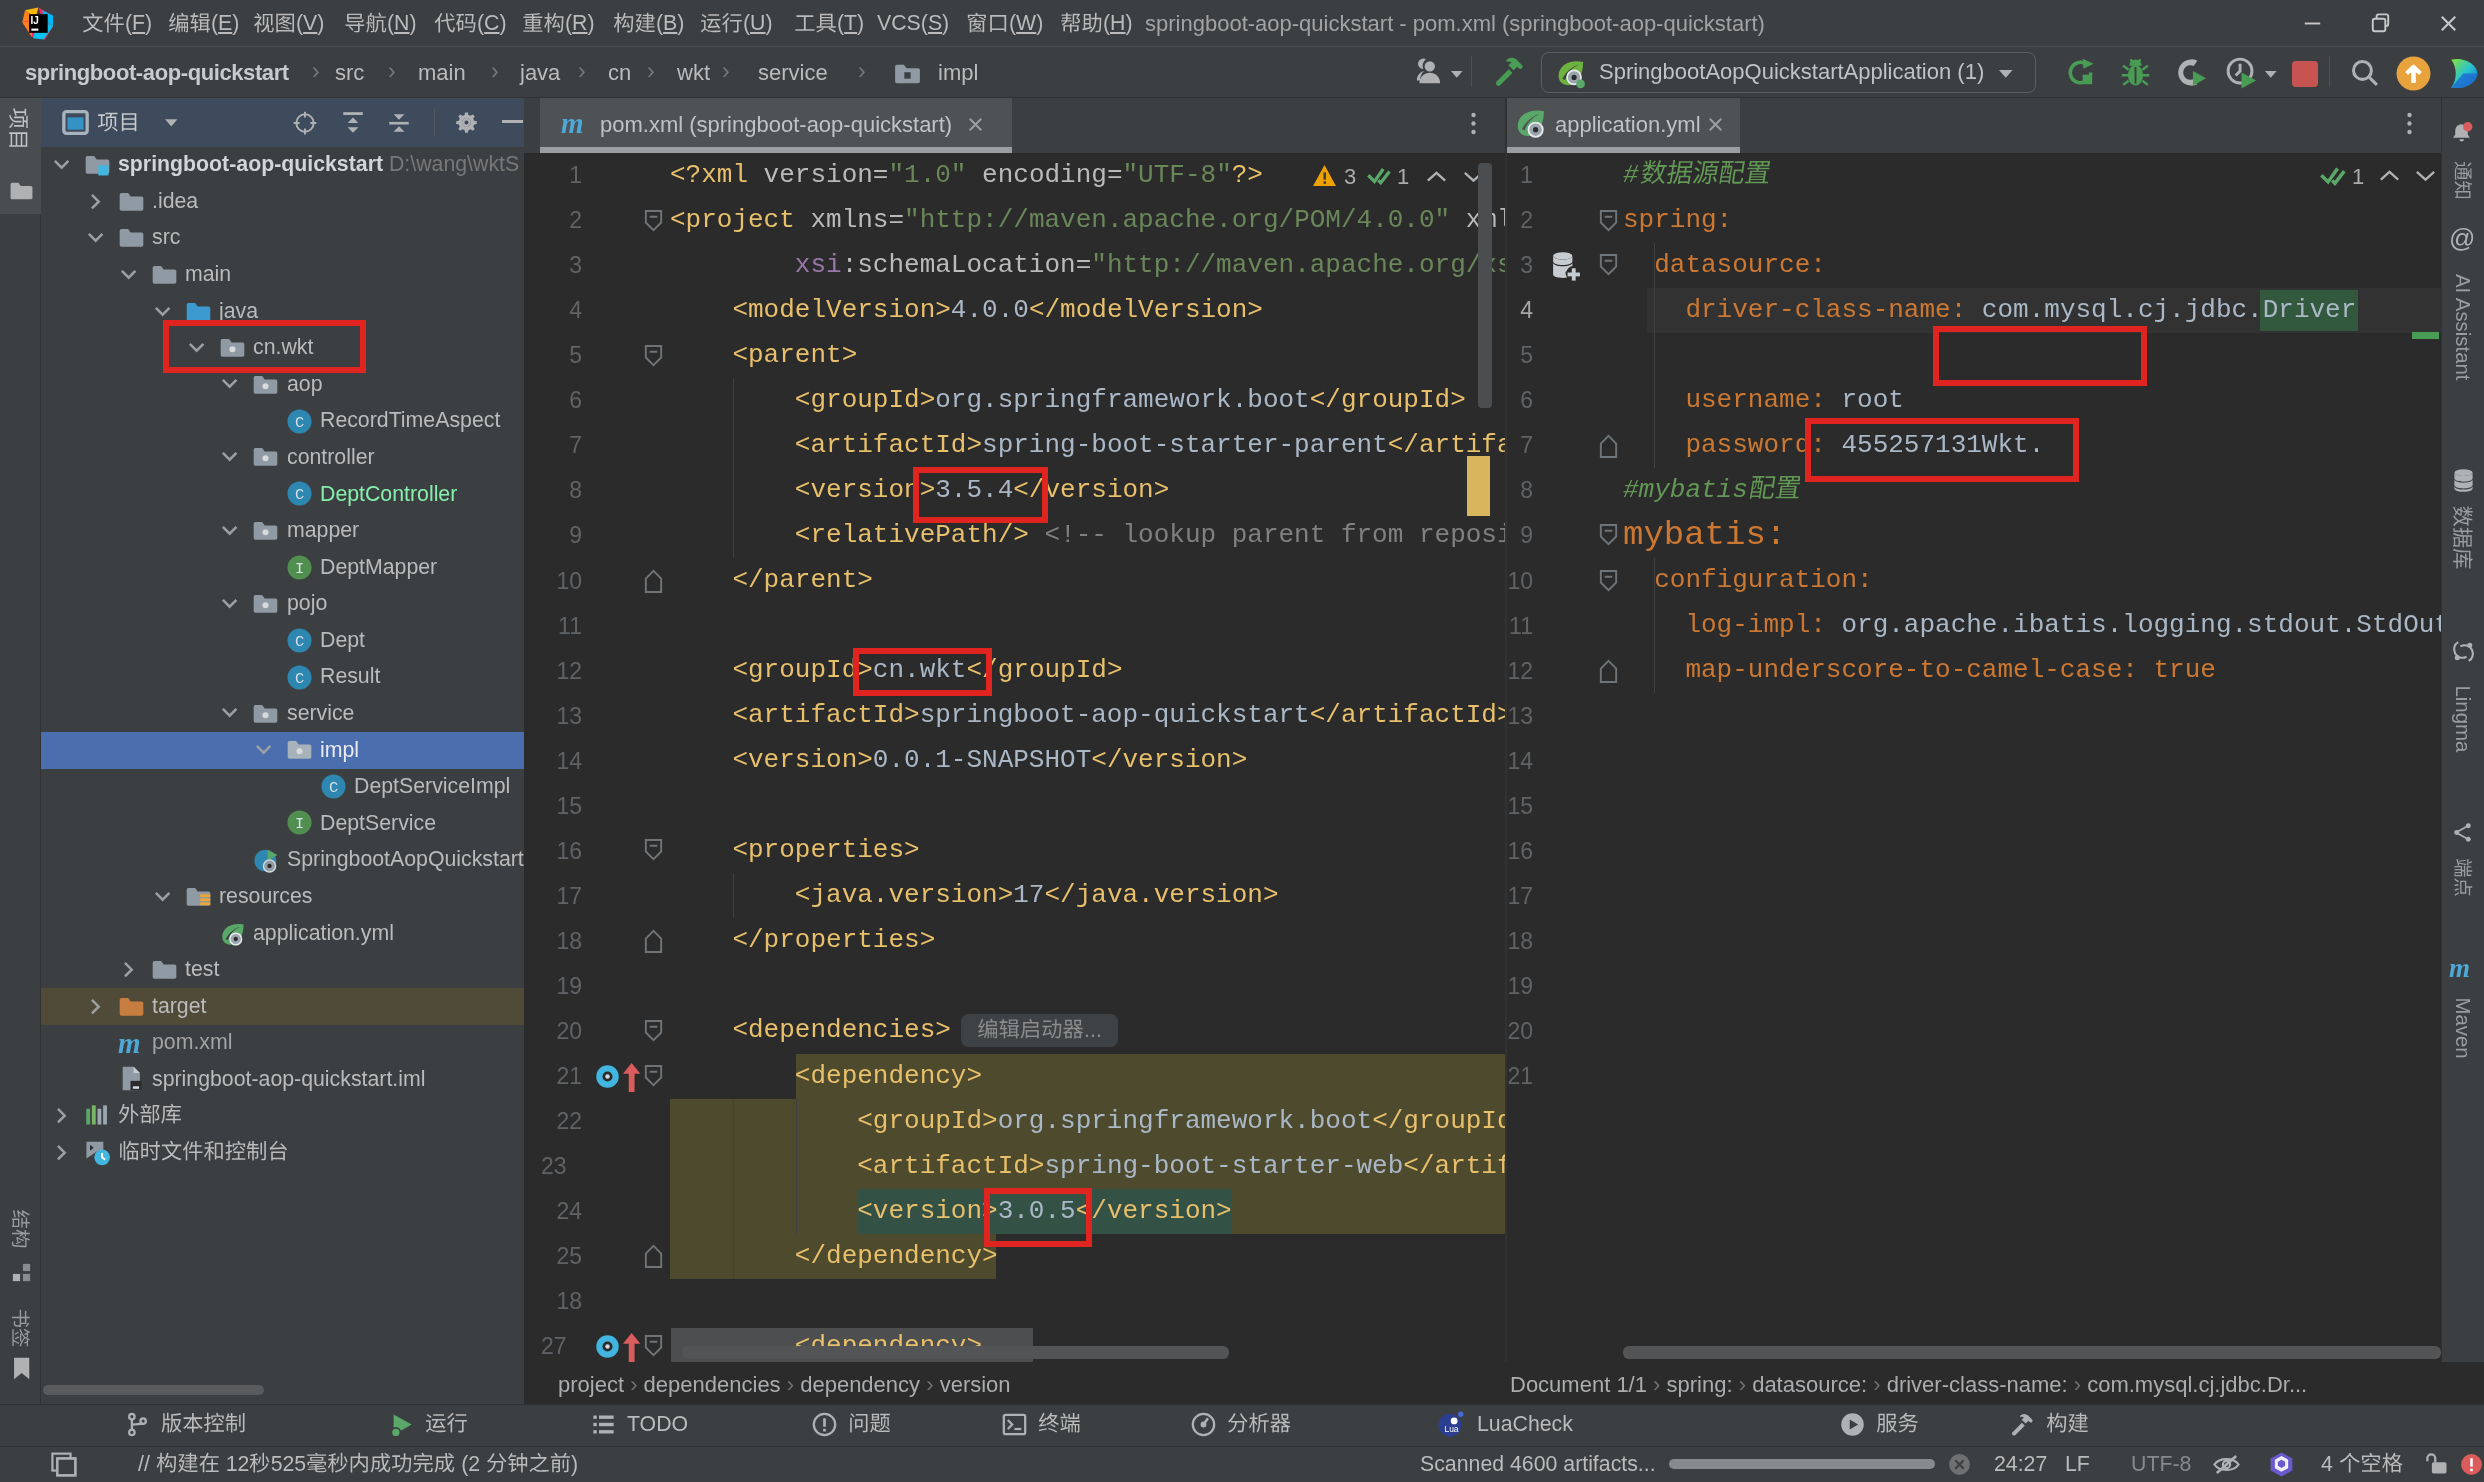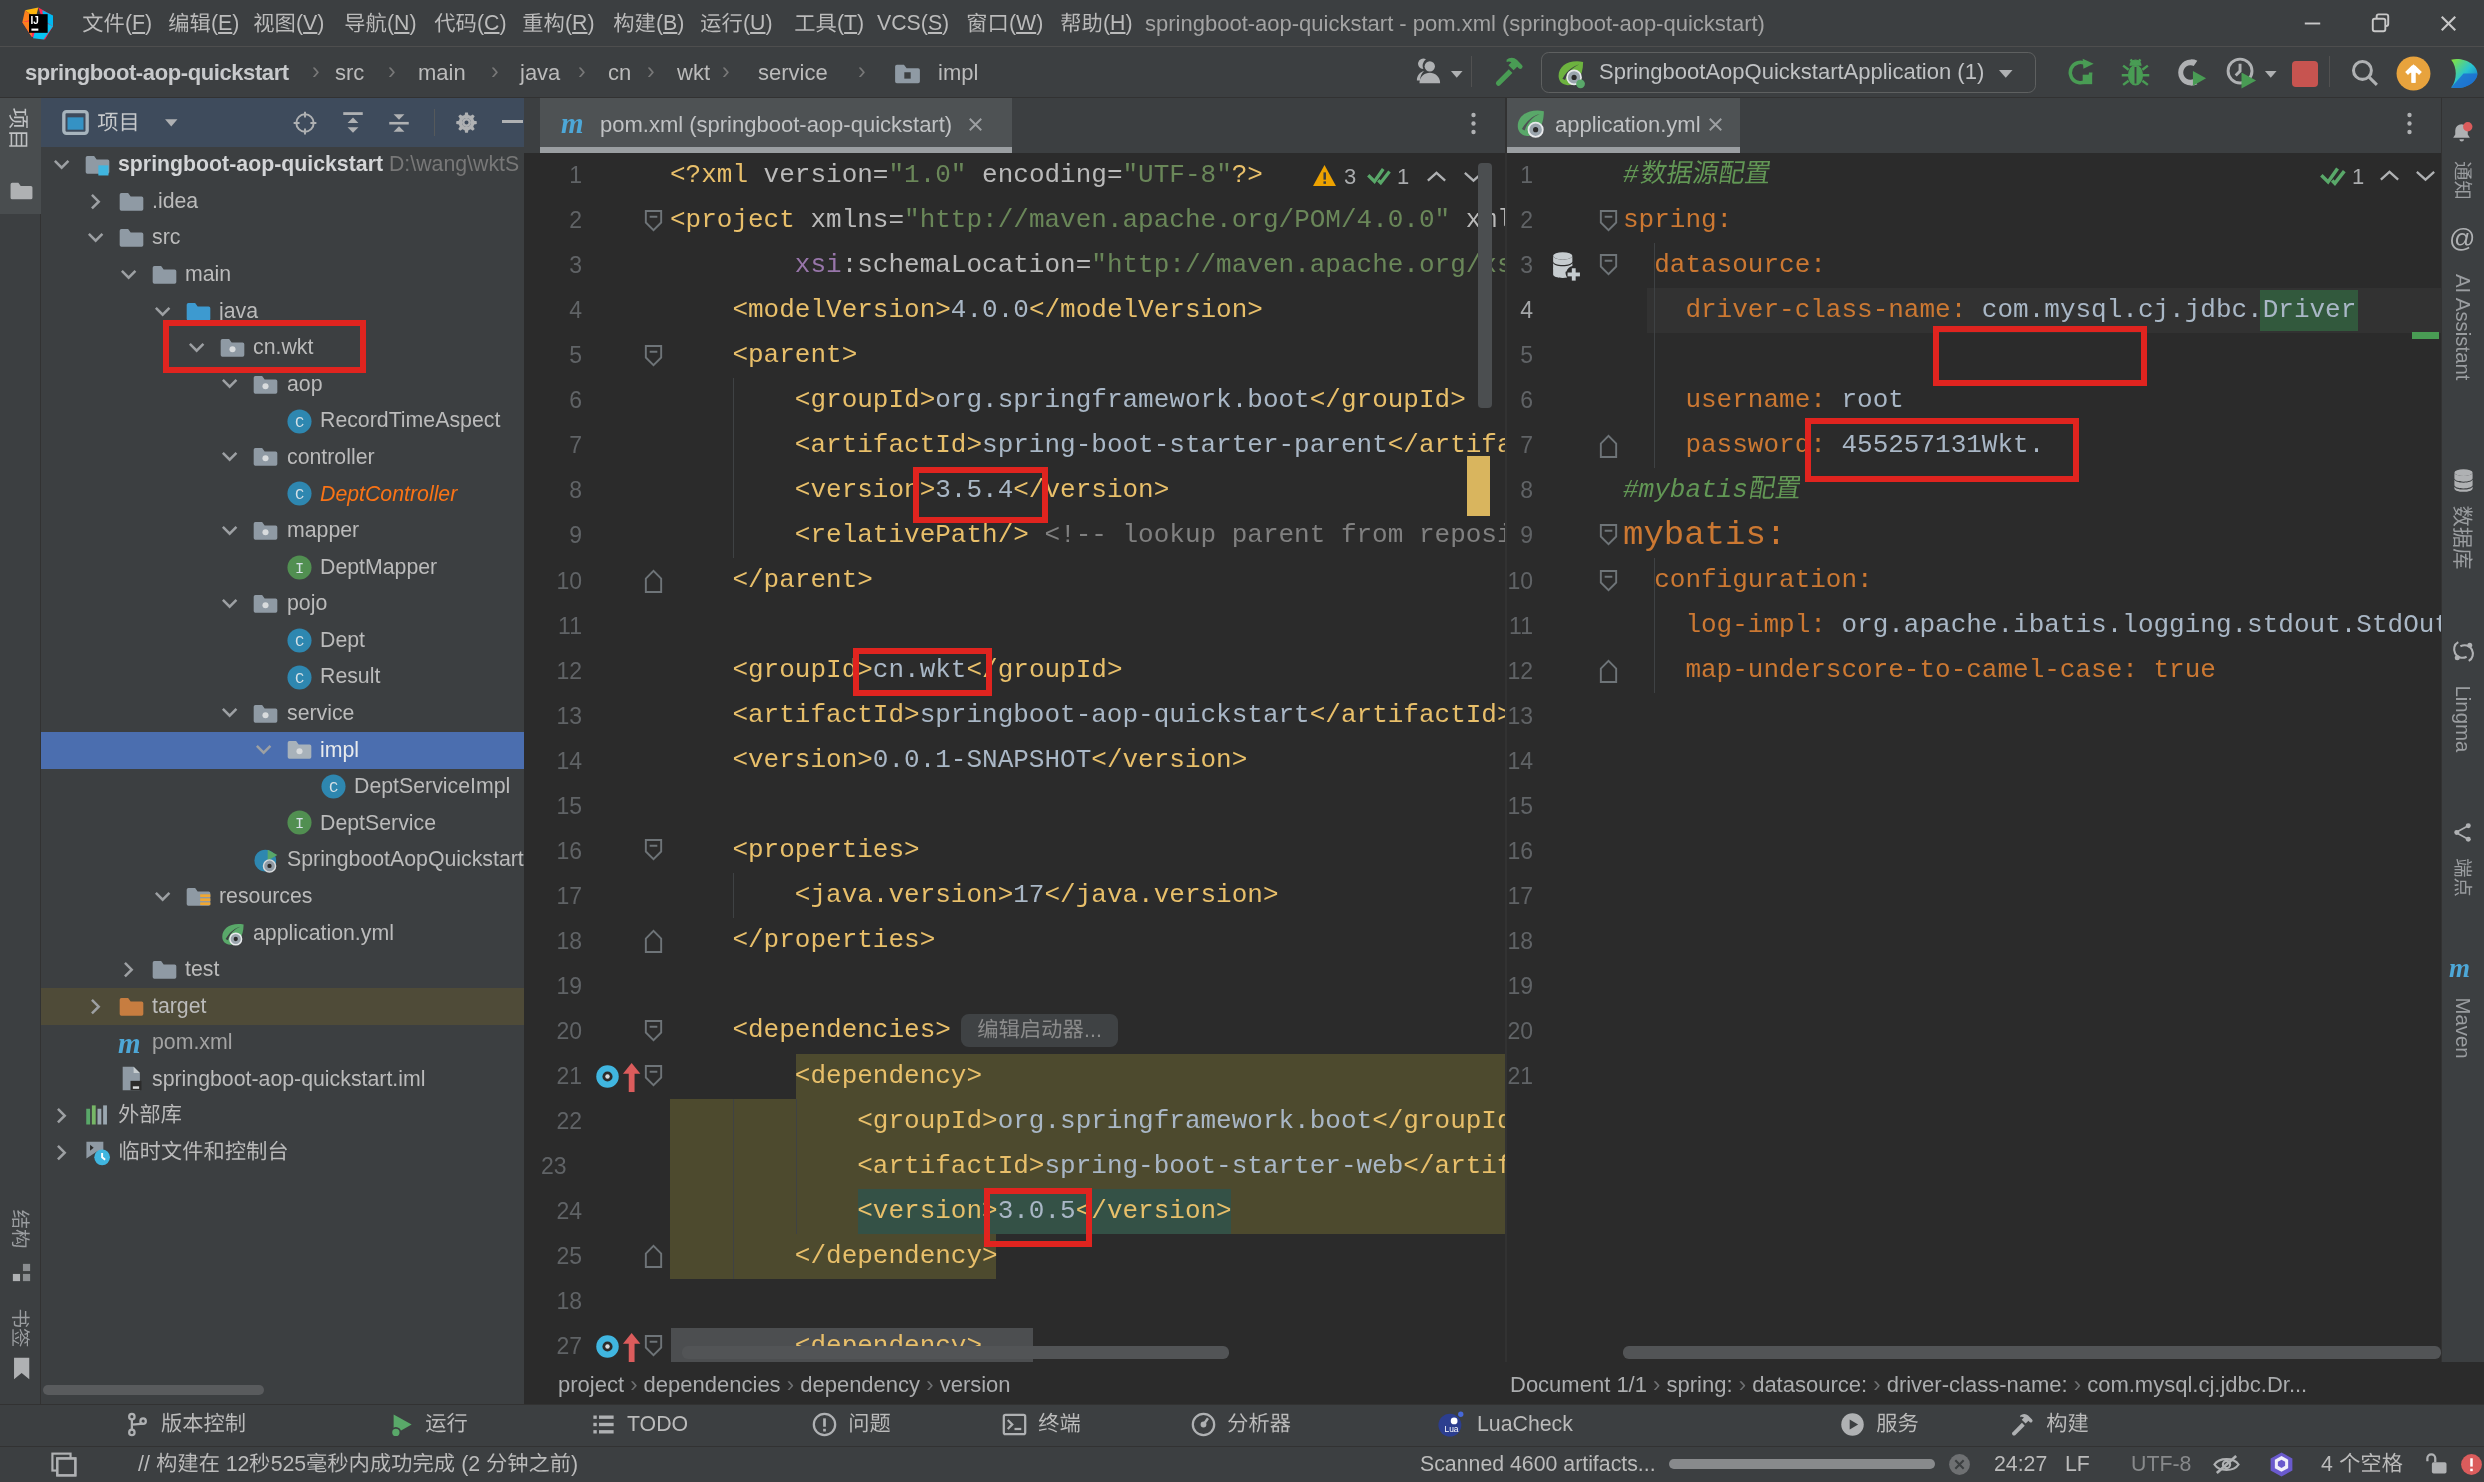--- a/index.html
+++ b/index.html
@@ -290,21 +290,21 @@
   </svg>
 <svg class="a" style="left:252px;top:445px" width="27" height="23" viewBox="0 0 16 13">
     <path d="M1 2.5 a1 1 0 0 1 1-1 h4 l1.5 2 H14 a1 1 0 0 1 1 1 V11 a1 1 0 0 1 -1 1 H2 a1 1 0 0 1 -1-1 Z" fill="#8f9aa4"></path>
     <circle cx="8" cy="7.5" r="1.8" fill="#d8dbdd"></circle>
   </svg>
 <div class="a" style="left:287px;top:444px;height:27px;line-height:27px;font-size:21.3px;color:#bbbbbb;"><span style="font-weight:normal">controller</span></div>
 <svg class="a" style="left:286px;top:480px" width="27" height="27" viewBox="0 0 28 28">
     <circle cx="14" cy="14" r="12.5" fill="#2e87b0"></circle>
     <text x="14" y="19.5" text-anchor="middle" font-size="16" font-family="Liberation Mono" fill="#d5e0e6">C</text>
   </svg>
-<div class="a" style="left:320px;top:481px;height:27px;line-height:27px;font-size:21.3px;color:#f97316;font-style:italic;"><span style="font-weight:normal">DeptController</span></div>
+<div class="a" style="left:320px;top:481px;height:27px;line-height:27px;font-size:21.3px;color:#86efac;"><span style="font-weight:normal">DeptController</span></div>
 <svg class="a" style="left:219px;top:524px" width="21.3" height="13.6" viewBox="0 0 22 14" fill="none" stroke="#9da0a3" stroke-width="2.6">
     <path d="M4 3 L11 10 L18 3"></path>
   </svg>
 <svg class="a" style="left:252px;top:519px" width="27" height="23" viewBox="0 0 16 13">
     <path d="M1 2.5 a1 1 0 0 1 1-1 h4 l1.5 2 H14 a1 1 0 0 1 1 1 V11 a1 1 0 0 1 -1 1 H2 a1 1 0 0 1 -1-1 Z" fill="#8f9aa4"></path>
     <circle cx="8" cy="7.5" r="1.8" fill="#d8dbdd"></circle>
   </svg>
 <div class="a" style="left:287px;top:517px;height:27px;line-height:27px;font-size:21.3px;color:#bbbbbb;"><span style="font-weight:normal">mapper</span></div>
 <svg class="a" style="left:286px;top:554px" width="27" height="27" viewBox="0 0 28 28">
     <circle cx="14" cy="14" r="12.5" fill="#518f51"></circle>
@@ -567,21 +567,21 @@
 <div class="a" style="left:541px;top:1197px;height:29px;line-height:29px;font-size:23px;color:#606366;">
     <div style="text-align:right;width:41px">24</div>
   </div>
 <div class="a" style="left:541px;top:1242px;height:29px;line-height:29px;font-size:23px;color:#606366;">
     <div style="text-align:right;width:41px">25</div>
   </div>
 <div class="a" style="left:541px;top:1287px;height:29px;line-height:29px;font-size:23px;color:#606366;">
     <div style="text-align:right;width:41px">18</div>
   </div>
 <div class="a" style="left:541px;top:1332px;height:29px;line-height:29px;font-size:23px;color:#606366;">
-    <div style="text-align:right;width:41px">27</div>
+    <div style="text-align:left;width:41px">27</div>
   </div>
 <svg class="a" style="left:642px;top:209px" width="23" height="27" viewBox="0 0 24 28" fill="none" stroke="#6e7478" stroke-width="2">
     <path d="M4 2 H20 V14 L12 22 L4 14 Z M8 8 H16"></path>
   </svg>
 <svg class="a" style="left:642px;top:344px" width="23" height="27" viewBox="0 0 24 28" fill="none" stroke="#6e7478" stroke-width="2">
     <path d="M4 2 H20 V14 L12 22 L4 14 Z M8 8 H16"></path>
   </svg>
 <svg class="a" style="left:642px;top:838px" width="23" height="27" viewBox="0 0 24 28" fill="none" stroke="#6e7478" stroke-width="2">
     <path d="M4 2 H20 V14 L12 22 L4 14 Z M8 8 H16"></path>
   </svg>

